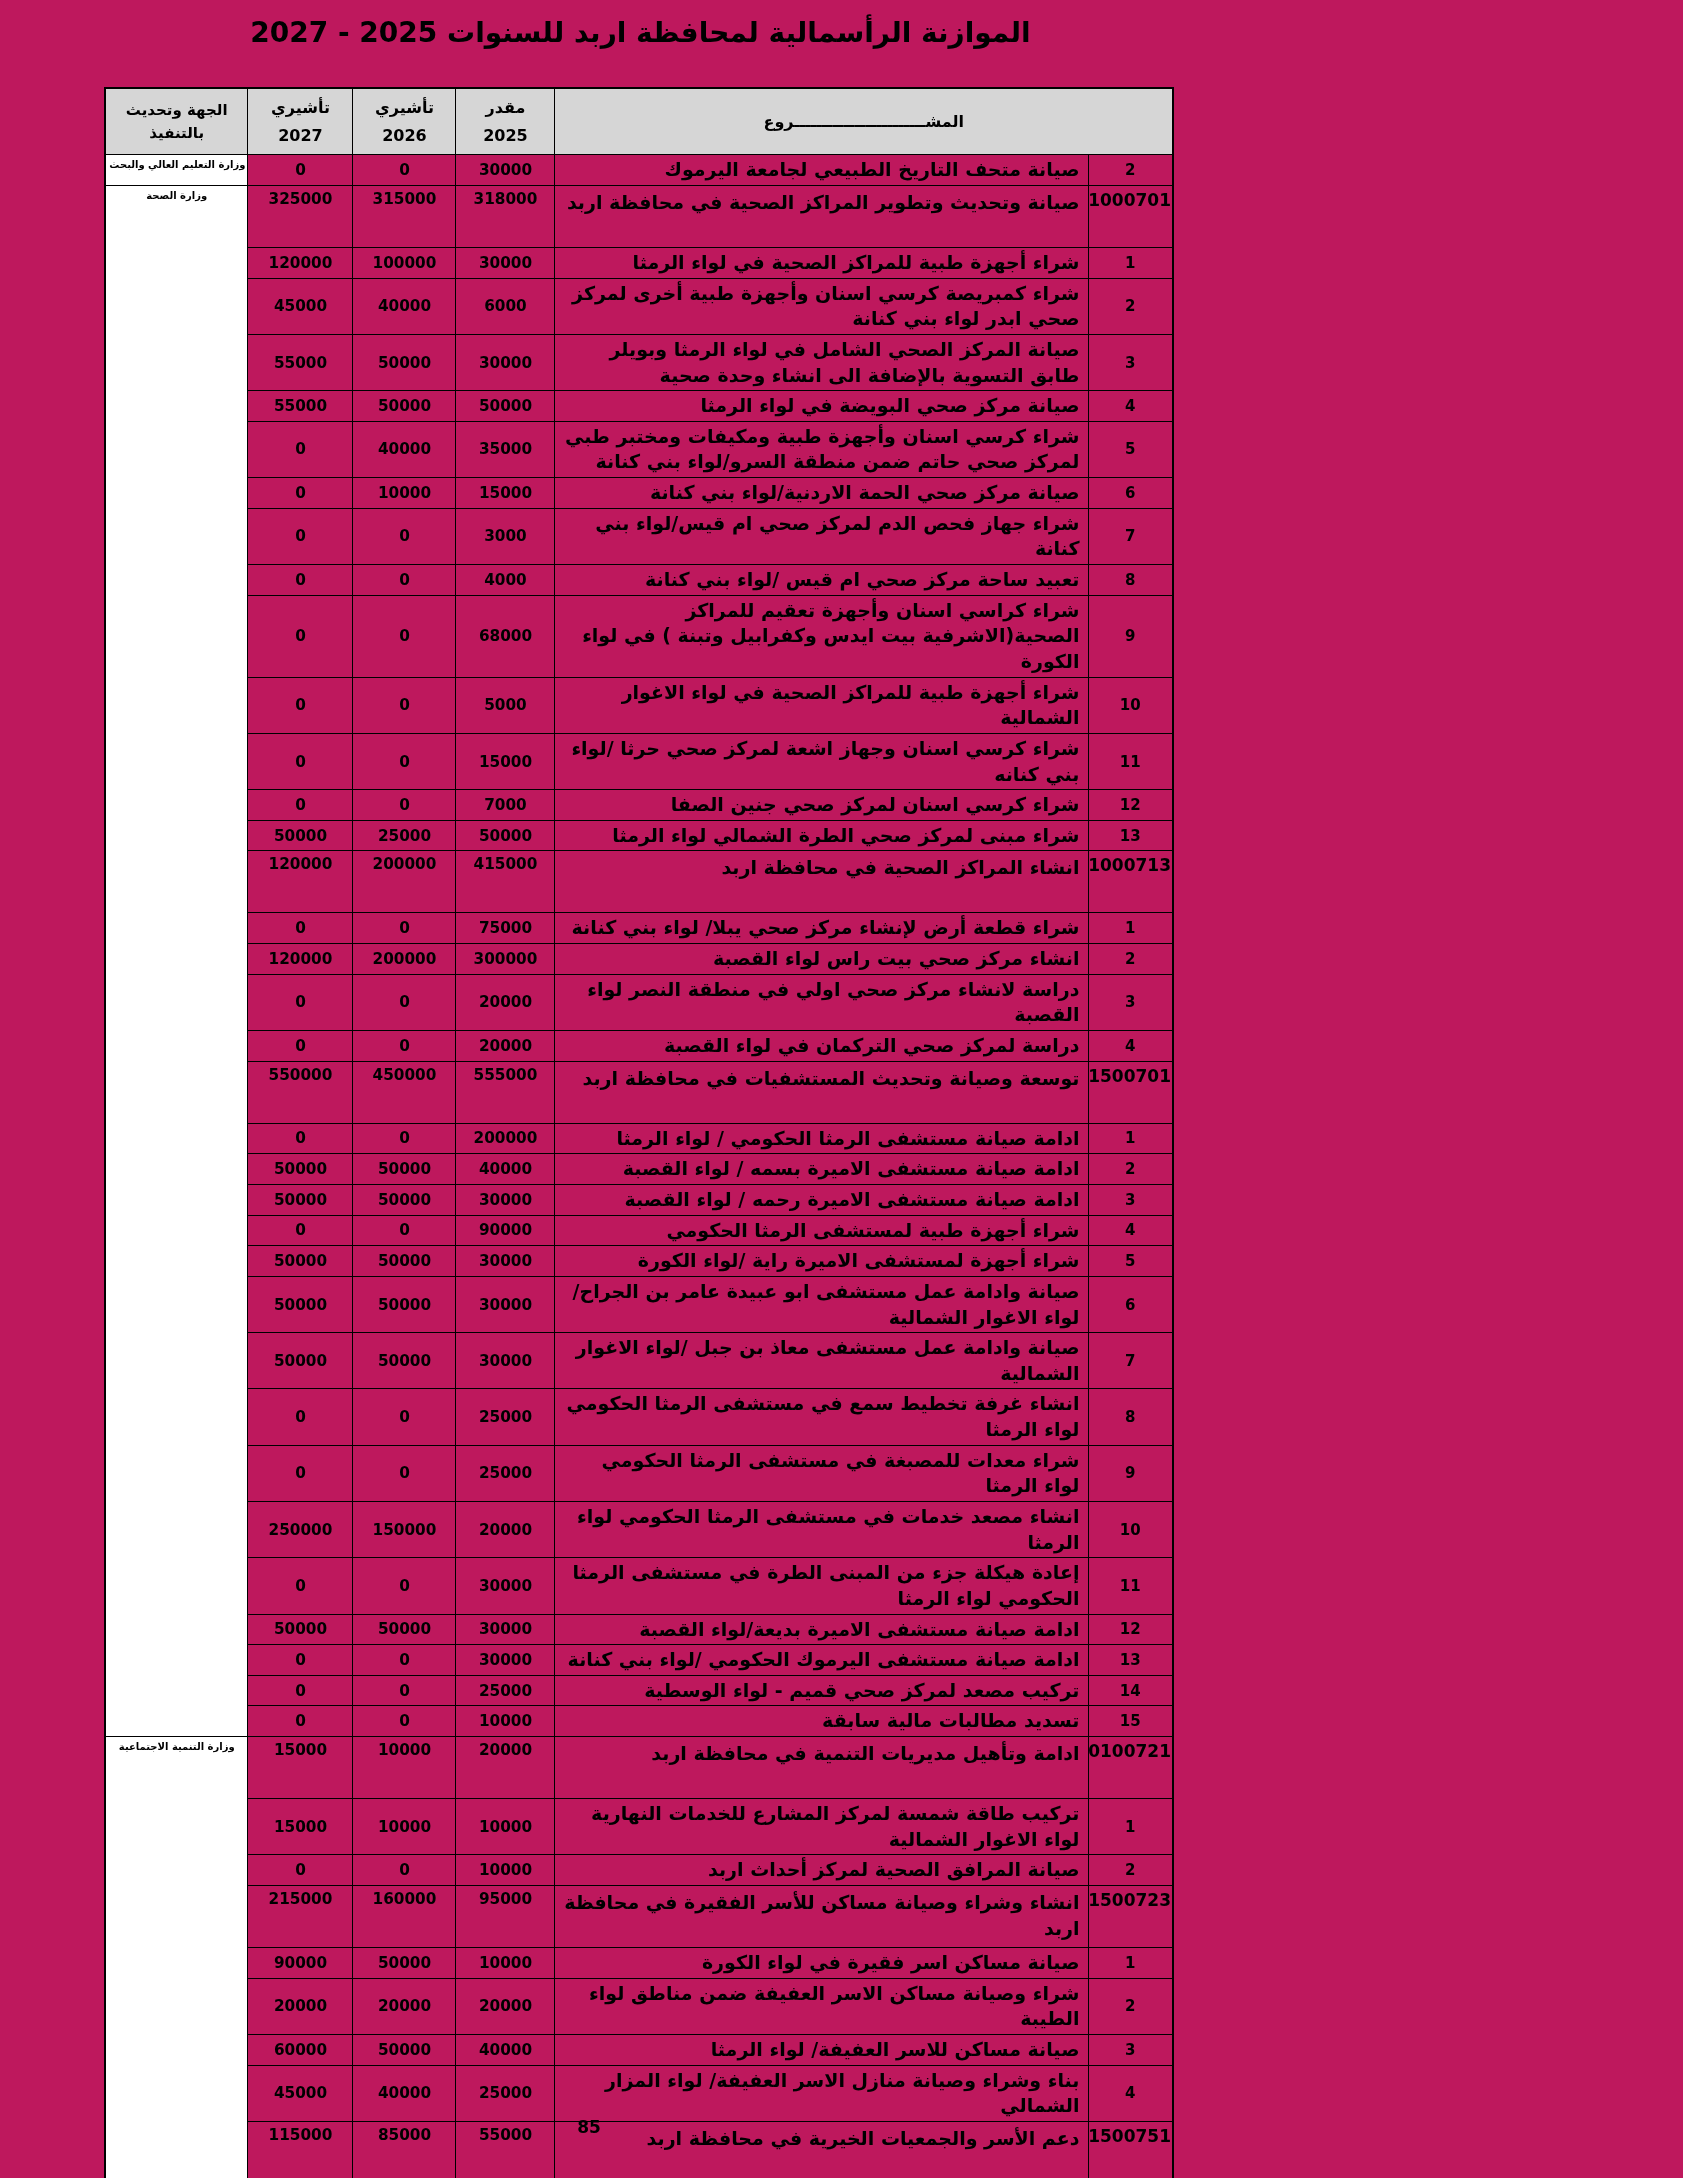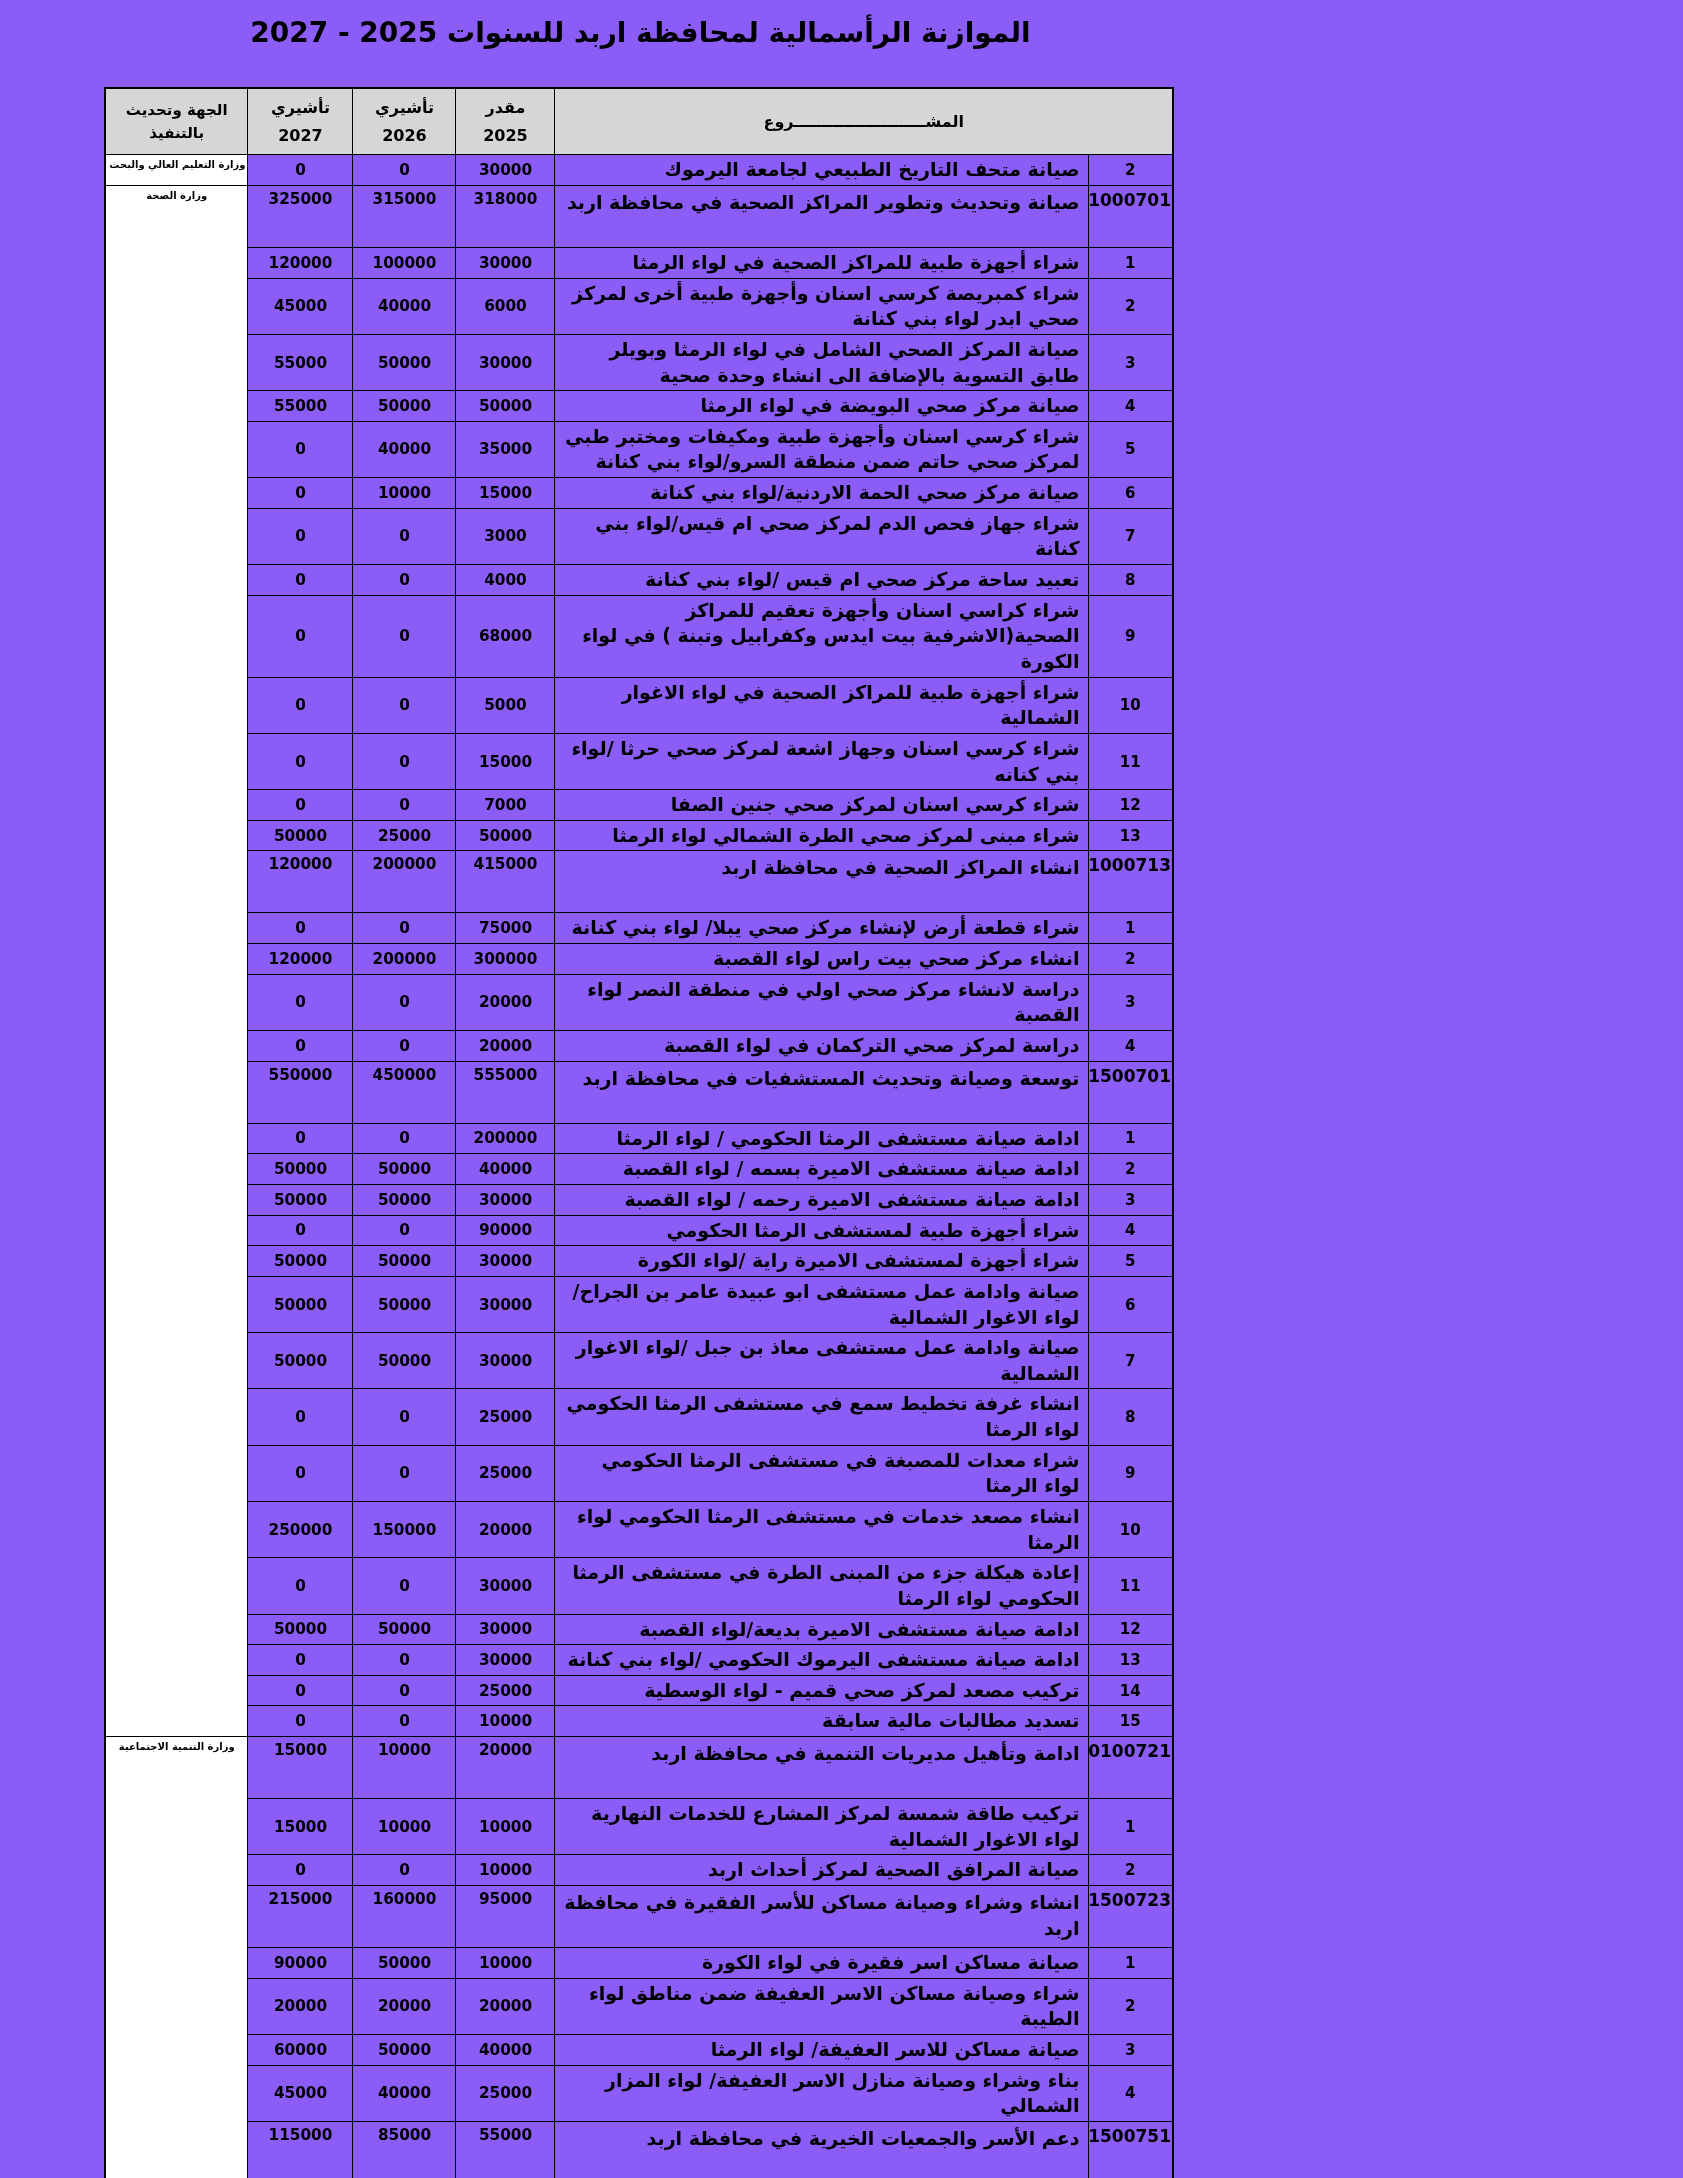--- a/index.html
+++ b/index.html
@@ -6,21 +6,21 @@
     margin: 0;
     padding: 0;
     background: #ffffff;
     color: #000000;
     font-family: "DejaVu Sans", sans-serif;
   }
   .sheet {
     position: relative;
     width: 1683px;
     height: 2178px;
-    background: #8b5cf6;
+    background: #be185d;
     overflow: hidden;
   }
   .content {
     position: absolute;
     top: 16px;
     left: 107px;
     width: 1067px;
     direction: rtl;
     font-weight: bold;
   }
@@ -436,14 +436,15 @@
             <td class="project-cell">دعم الأسر والجمعيات الخيرية في محافظة اربد</td>
             <td class="val-cell">55000</td>
             <td class="val-cell">85000</td>
             <td class="val-cell">115000</td>
           </tr>
         </tbody>
     </table>
 
   </div>
 
+  <div class="page-num">85</div>
 </div>
 
 
 </body></html>

